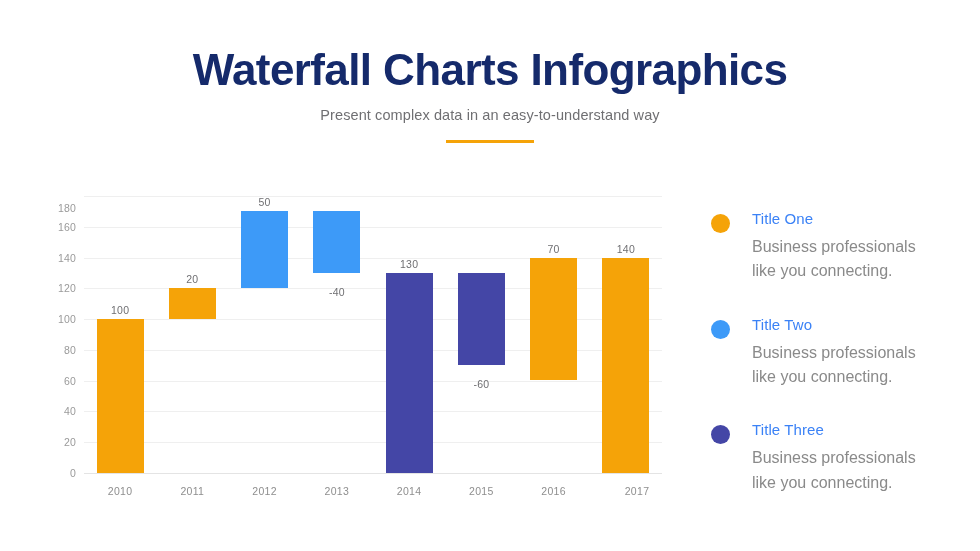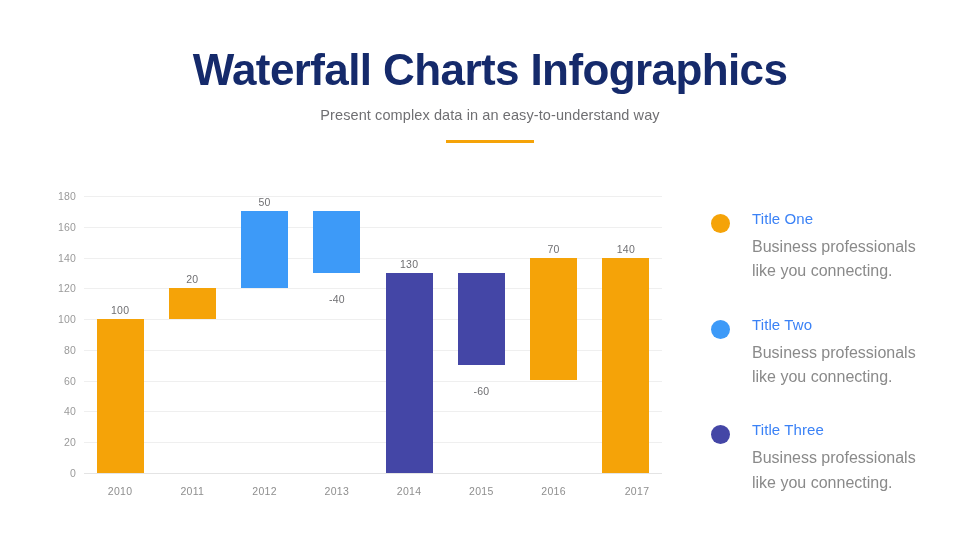--- a/index.html
+++ b/index.html
@@ -85,21 +85,21 @@
     position: absolute;
     left: 50%;
     transform: translateX(-50%);
     font-size: 10.5px;
     color: #6f6f72;
     white-space: nowrap;
     letter-spacing: 0.2px;
     text-align: center;
   }
   .bar-label.above { bottom: 100%; margin-bottom: 3px; }
-  .bar-label.below { top: 100%; margin-top: 20px; }
+  .bar-label.below { top: 100%; margin-top: 13px; }
   .xlabel {
     position: absolute;
     top: 100%;
     margin-top: 12px;
     transform: translateX(-50%);
     font-size: 10.5px;
     color: #8e8e8e;
     white-space: nowrap;
     letter-spacing: 0.3px;
   }
@@ -163,21 +163,21 @@
         <div class="ylabel" style="top: 153.889px;">80</div>
         <div class="gridline" style="top: 123.111px;"></div>
         <div class="ylabel" style="top: 123.111px;">100</div>
         <div class="gridline" style="top: 92.3333px;"></div>
         <div class="ylabel" style="top: 92.3333px;">120</div>
         <div class="gridline" style="top: 61.5556px;"></div>
         <div class="ylabel" style="top: 61.5556px;">140</div>
         <div class="gridline" style="top: 30.7778px;"></div>
         <div class="ylabel" style="top: 30.7778px;">160</div>
         <div class="gridline" style="top: 0px;"></div>
-        <div class="ylabel" style="top: 0px; margin-left: 45px;">180</div>
+        <div class="ylabel" style="top: 12px; margin-left: 45px;">180</div>
         <div class="bar" style="left: 12.625px; top: 123.111px; height: 153.889px; background: rgb(245, 163, 8);">
           <div class="bar-label above">100</div>
         </div>
         <div class="xlabel" style="left: 36.125px;">2010</div>
         <div class="bar" style="left: 84.875px; top: 92.3333px; height: 30.7778px; background: rgb(245, 163, 8);">
           <div class="bar-label above">20</div>
         </div>
         <div class="xlabel" style="left: 108.375px;">2011</div>
         <div class="bar" style="left: 157.125px; top: 15.3889px; height: 76.9444px; background: rgb(61, 154, 248);">
           <div class="bar-label above">50</div>

